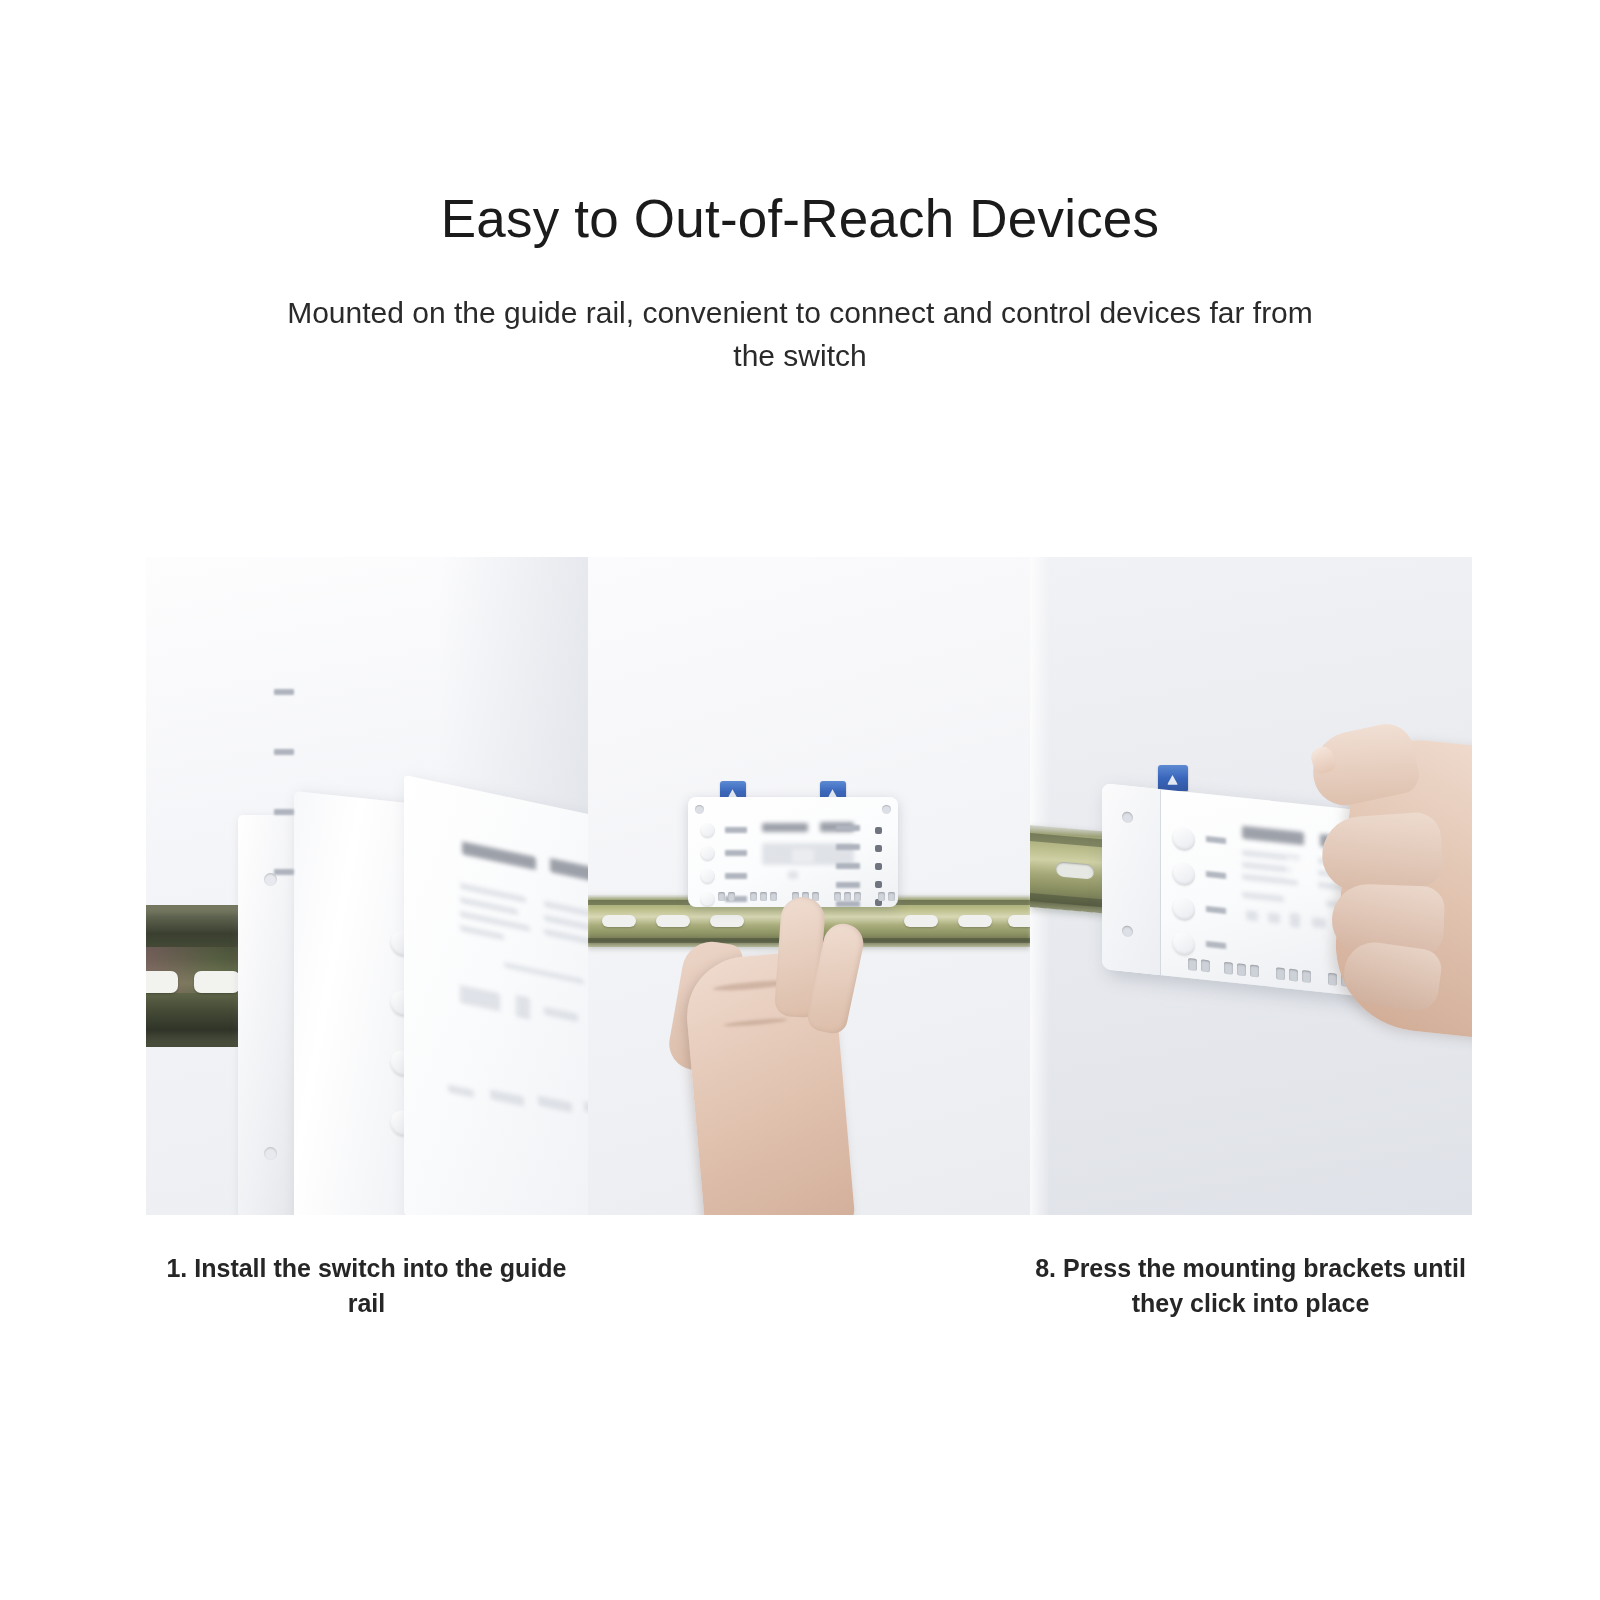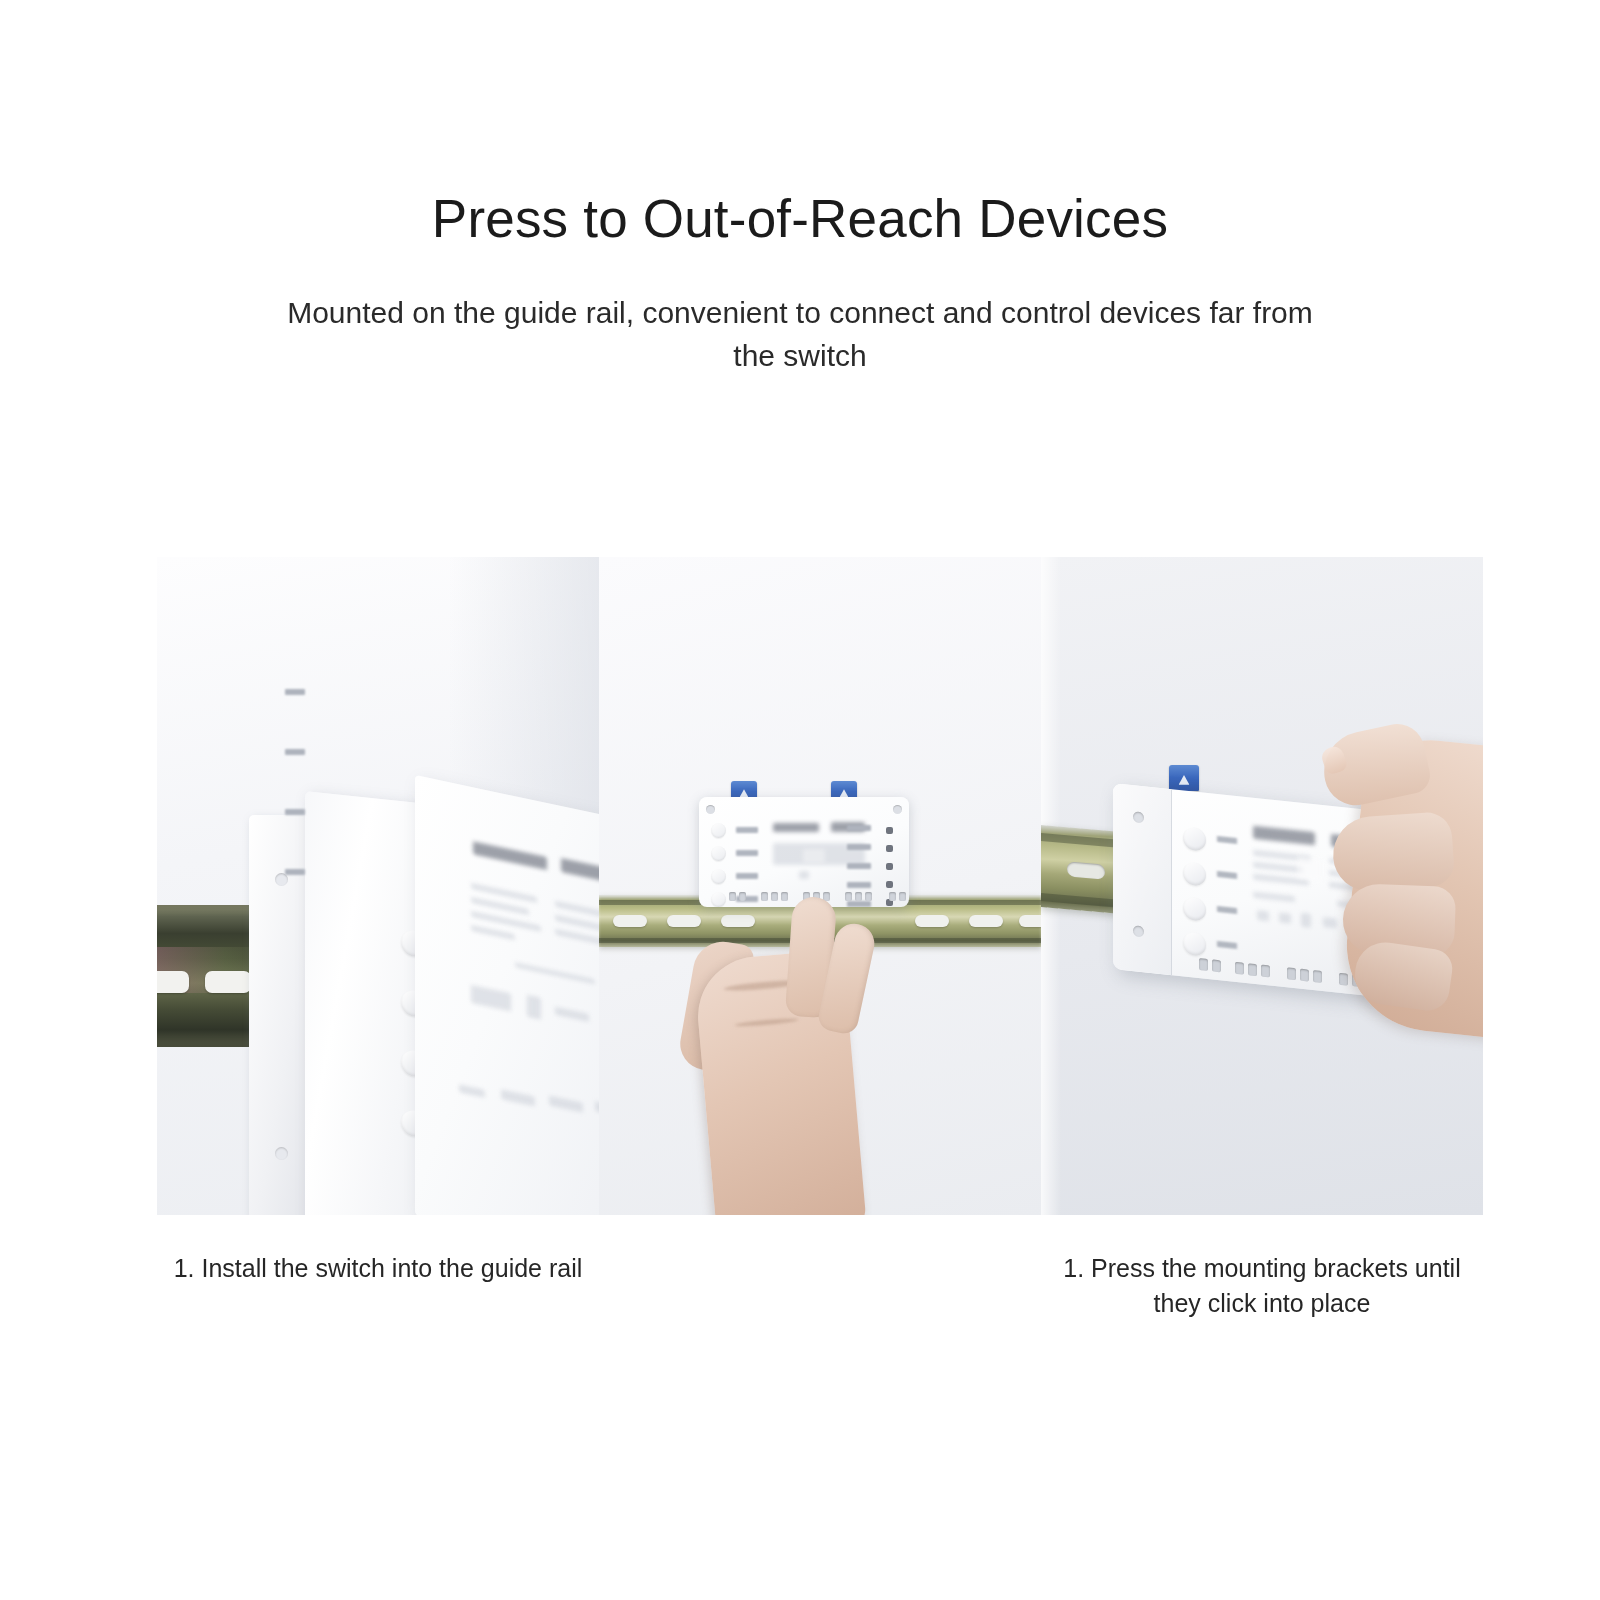--- a/index.html
+++ b/index.html
@@ -37,25 +37,26 @@
     width: 1030px;
     font-size: 30px;
     font-weight: 400;
     color: #2a2a2a;
     line-height: 1.42;
   }
 
   
   .steps-row {
     position: absolute;
-    left: 118px;
+    left: 126px;
     top: 557px;
     width: 1365px;
     display: flex;
-    justify-content: flex-end;
+    justify-content: center;
+    font-weight: bold;
   }
   .step {
     width: 442px;
   }
   .photo {
     position: relative;
     width: 442px;
     height: 658px;
     overflow: hidden;
     background: #f3f4f7;
@@ -569,21 +570,21 @@
     background: linear-gradient(180deg,#f6e6dc,#e4c7b5);
     border-radius: 10px 10px 8px 8px;
     transform: rotate(-18deg);
     opacity: 0.9;
   }
 </style>
 </head>
 <body>
 
 <div class="header">
-  <h1 class="page-title">Press to Out-of-Reach Devices</h1>
+  <h1 class="page-title">Easy to Out-of-Reach Devices</h1>
   <p class="page-subtitle">Mounted on the guide rail, convenient to connect and control devices far from the switch</p>
 </div>
 
 <div class="steps-row">
 
   <div class="step">
     <div class="photo p1">
       <div class="wall-edge"></div>
 
       <div class="rail"></div>
@@ -809,16 +810,16 @@
 
       <div class="hand">
         <div class="palm"></div>
         <div class="findex"></div>
         <div class="nail"></div>
         <div class="fmid"></div>
         <div class="fring"></div>
         <div class="fpink"></div>
       </div>
     </div>
-    <div class="caption">1. Press the mounting brackets until they click into place</div>
+    <div class="caption">8. Press the mounting brackets until they click into place</div>
   </div>
 
 </div>
 
 </body></html>

